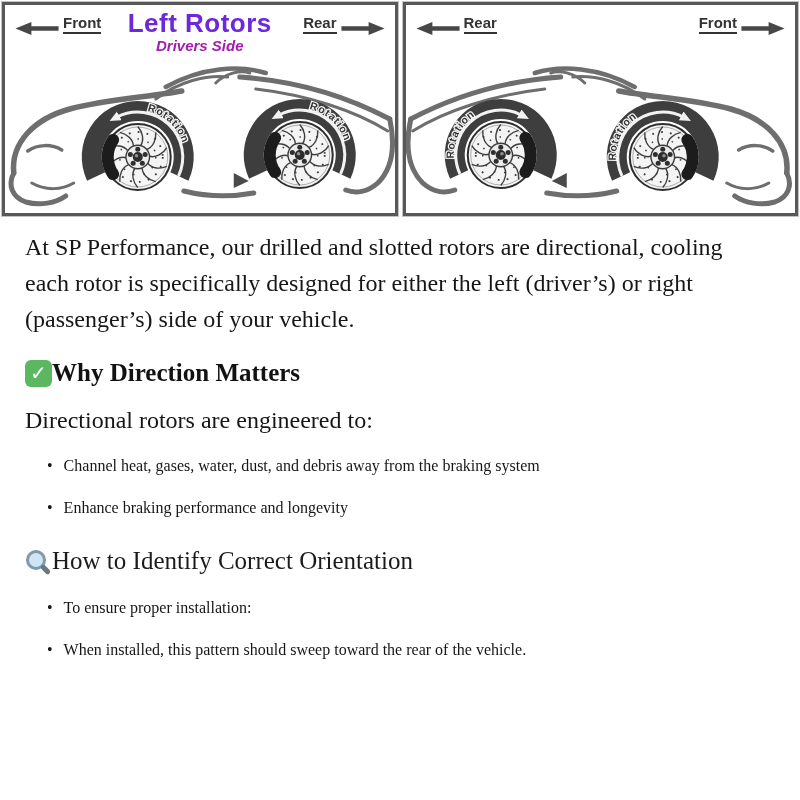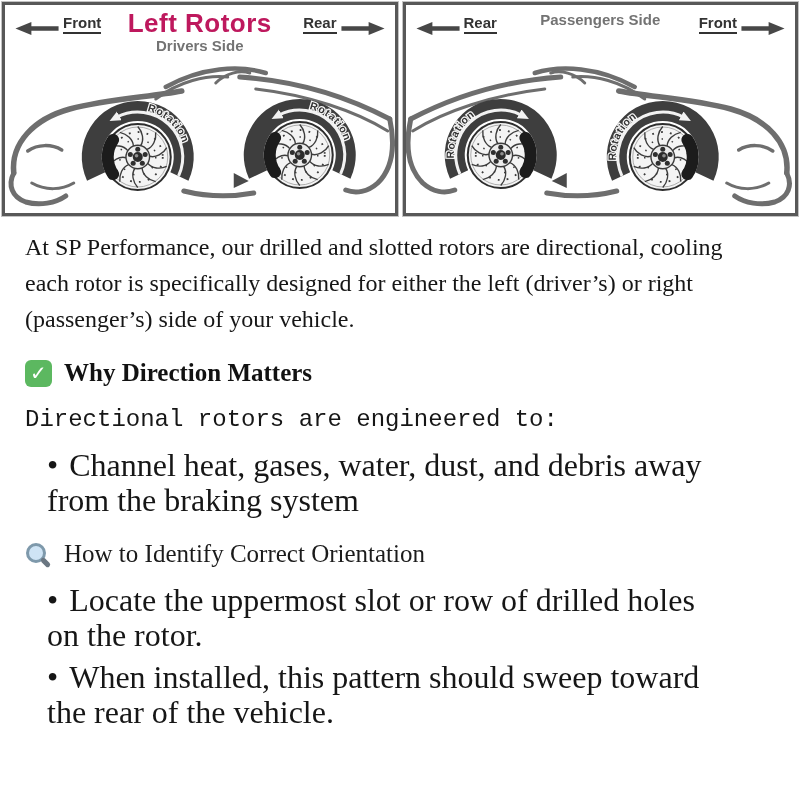--- a/index.html
+++ b/index.html
@@ -8,41 +8,41 @@
 
   
   .panels { display: flex; gap: 5px; padding: 2px 2px 0 2px; }
   .panel {
     flex: 1; height: 214px; background: #fff;
     border: 3px solid #585858; box-shadow: 0 0 0 1px #c3c3c3;
     position: relative; overflow: hidden;
   }
   .panel-head { position: relative; height: 52px; font-family: "Liberation Sans", sans-serif; }
   .panel-titles { text-align: center; padding-top: 5px; }
-  .panel-title { font-size: 26px; font-weight: bold; line-height: 1.0; color: #be185d; letter-spacing: 0.5px; }
-  .panel-subtitle { font-size: 15px; font-weight: bold; color: #737373; margin-top: 1px; }
+  .panel-title { font-size: 26px; font-weight: bold; line-height: 1.0; color: #6d28d9; letter-spacing: 0.5px; }
+  .panel-subtitle { font-size: 15px; font-weight: bold; font-style: italic; color: #a21caf; margin-top: 1px; }
   .dir { position: absolute; top: 8px; display: flex; align-items: center; gap: 4px; }
   .dir-left { left: 10px; }
   .dir-right { right: 10px; }
   .dir-text {
     font-size: 15px; font-weight: bold; color: #333;
     border-bottom: 2px solid #333; line-height: 1.1; padding-bottom: 1px;
   }
   .arr { width: 44px; height: 15px; margin-top: 8px; }
   .car-svg { display: block; width: 100%; height: 158px; }
 
   
   article { padding: 0 25px; }
   .intro { font-size: 24px; line-height: 36px; margin: 13px 0 20px 0; max-width: 725px; }
-  h2 { display: flex; align-items: center; gap: 12px; font-size: 25px; color: #121212; margin: 22px 0 15px 0; text-align: right; }
+  h2 { display: flex; align-items: center; font-size: 25px; color: #121212; margin: 22px 0 15px 0; text-align: right; }
   h2.h-bold { font-weight: bold; }
   h2.h-reg { font-weight: normal; color: #1b1b1b; }
-  .lead { font-size: 24px; line-height: 36px; margin: 0 0 10px 0; font-family: Liberation Mono, monospace; }
+  .lead { font-size: 24px; line-height: 36px; margin: 0 0 10px 0; }
   ul { list-style: none; margin: 0 0 12px 0; padding: 0 0 0 22px; }
-  li { font-size: 32px; line-height: 35px; margin: 7px 0; max-width: 680px; }
+  li { font-size: 16px; line-height: 35px; margin: 7px 0; max-width: 680px; }
   li::before { content: "\2022"; margin-right: 11px; }
 
   
   .emoji { display: inline-block; flex: 0 0 auto; }
   .check-emoji {
     width: 27px; height: 27px; background: #5cb860; border-radius: 6px;
     display: inline-flex; align-items: center; justify-content: center;
   }
   .check-emoji::before {
     content: "\2713"; color: #ffffff; font-size: 20px; font-weight: bold;
@@ -168,21 +168,20 @@
 
     <section class="panel">
       <header class="panel-head">
         <div class="dir dir-left">
           <svg class="arr" viewBox="0 0 46 16">
             <polygon points="0,8 17,1 17,5.5 46,5.5 46,10.5 17,10.5 17,15" fill="#474747"></polygon>
           </svg>
           <span class="dir-text">Rear</span>
         </div>
         <div class="panel-titles">
-          <div class="panel-subtitle">Passengers Side</div>
         </div>
         <div class="dir dir-right">
           <span class="dir-text">Front</span>
           <svg class="arr" viewBox="0 0 46 16">
             <polygon points="46,8 29,1 29,5.5 0,5.5 0,10.5 29,10.5 29,15" fill="#474747"></polygon>
           </svg>
         </div>
       </header>
       <svg class="car-svg" viewBox="0 0 388 158">
         <use href="#car" transform="translate(388,0) scale(-1,1)"></use>
@@ -198,25 +197,26 @@
   <article>
     <p class="intro">At SP Performance, our drilled and slotted rotors are directional, cooling each rotor is specifically designed for either the left (driver’s) or right (passenger’s) side of your vehicle.</p>
 
     <h2 class="h-bold">
       <span class="emoji check-emoji"></span>
       <span>Why Direction Matters</span>
     </h2>
     <p class="lead">Directional rotors are engineered to:</p>
     <ul>
       <li>Channel heat, gases, water, dust, and debris away from the braking system</li>
+      <li>Enhance braking performance and longevity</li>
     </ul>
 
     <h2 class="h-reg">
       <span class="emoji glass-emoji"></span>
       <span>How to Identify Correct Orientation</span>
     </h2>
     <ul>
-      <li>Locate the uppermost slot or row of drilled holes on the rotor.</li>
+      <li>To ensure proper installation:</li>
       <li>When installed, this pattern should sweep toward the rear of the vehicle.</li>
     </ul>
   </article>
 
 </div>
 
 </body></html>

